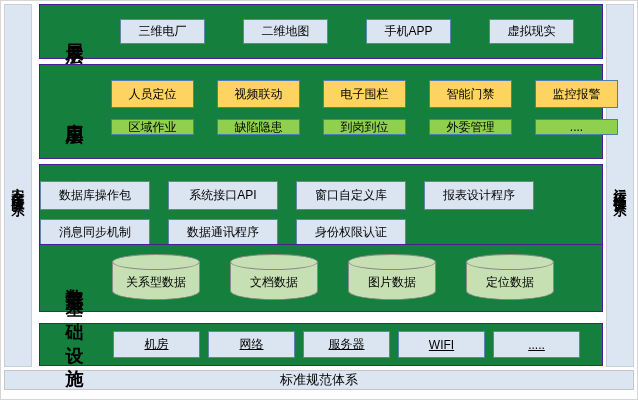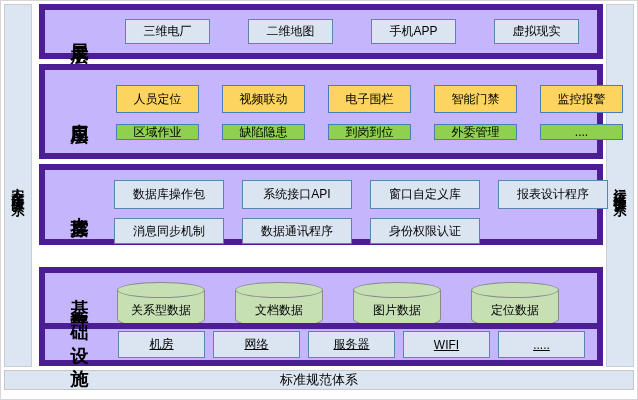--- a/index.html
+++ b/index.html
@@ -23,26 +23,26 @@
   }
   .bottom-bar {
     position:absolute; left:3px; right:3px; top:369px; height:20px;
     background:#dce6f2; border:1px solid #c6c6c6; box-sizing:border-box;
     display:flex; align-items:center; justify-content:center; font-size:13px;
   }
 
   
   .layer {
     position:absolute; left:38px; width:564px; box-sizing:border-box;
-    background:#c4b5fd; border:6px solid #4c1d95; display:flex;
+    background:#15803d; border:1px solid #4c1d95; display:flex;
   }
   #layer-presentation { top:3px;   height:55px; }
   #layer-application  { top:63px;  height:95px; }
-  #layer-support      { top:163px; height:81px; }
-  #layer-data         { top:266px; height:68px; }
+  #layer-support      { top:163px; height:103px;flex-direction:column; }
+  #layer-data         { top:243px; height:68px; }
   #layer-infra        { top:322px; height:43px; }
 
   .label-zone { flex:none; width:69px; display:flex; align-items:center; justify-content:center; }
   .layer-label { font-size:18px; font-weight:bold; line-height:1.2; }
   .layer-label.v { writing-mode:vertical-rl; text-orientation:upright; letter-spacing:2px; line-height:1; }
   .layer-label.wrap2 { width:34px; text-align:center; line-height:1.3; }
 
   .content { flex:1; display:flex; flex-direction:column; }
   .row { display:flex; }
 

